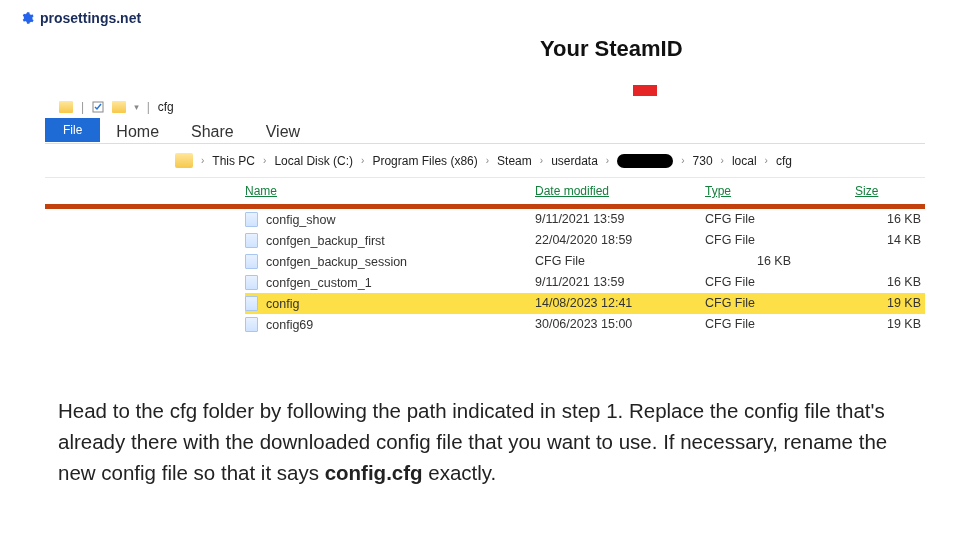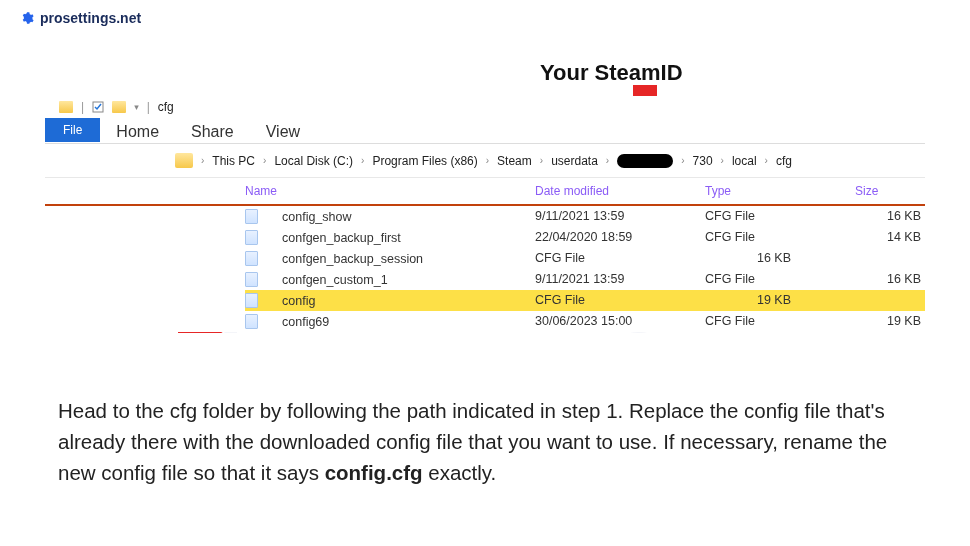--- a/index.html
+++ b/index.html
@@ -18,21 +18,21 @@
     display: flex;
     align-items: center;
     gap: 6px;
     font-weight: 600;
     font-size: 14px;
     color: #1a2c5b;
   }
   .logo-icon { width: 14px; height: 14px; color: #2563eb; }
   .steamid-label {
     position: absolute;
-    top: 60px;
+    top: 36px;
     left: 540px;
     font-weight: 700;
     font-size: 22px;
     color: #111;
   }
   .arrow-2 {
     position: absolute;
     top: 85px;
     left: 625px;
     width: 40px;
@@ -133,34 +133,35 @@
     display: inline-block;
     width: 56px; height: 14px;
     background: #000;
     border-radius: 8px;
     vertical-align: middle;
   }
   .list-header {
     display: grid;
     grid-template-columns: 290px 170px 150px 110px;
     padding: 6px 0 6px 200px;
-    border-bottom: 2px solid #c2410c;
-    color: #8b5cf6;
+    border-bottom: 5px solid #c2410c;
+    color: #15803d;
     font-size: 12px;
+    text-decoration: underline;
   }
   .list-body { padding-left: 200px; }
   .row {
     display: grid;
     grid-template-columns: 290px 170px 150px 110px;
     padding: 3px 0;
     font-size: 12.5px;
     color: #333;
   }
   .row.selected { background: #fde047; }
-  .cell-name { display: flex; align-items: center; gap: 24px; }
+  .cell-name { display: flex; align-items: center; gap: 8px; }
   .file-ico {
     width: 13px; height: 15px;
     background: linear-gradient(#e8f1ff,#cfe3ff);
     border: 1px solid #a8c6ee;
     border-radius: 1px;
   }
   .size-cell { text-align: center; padding-right: 12px; }
   .instructions {
     position: absolute;
     top: 396px;
@@ -292,20 +293,21 @@
         </div>
         <div>9/11/2021 13:59</div>
         <div>CFG File</div>
         <div class="size-cell">16 KB</div>
       </div>
       <div class="row selected">
         <div class="cell-name">
           <span class="file-ico"></span>
           <span>config</span>
         </div>
+        <div>14/08/2023 12:41</div>
         <div>CFG File</div>
         <div class="size-cell">19 KB</div>
       </div>
       <div class="row">
         <div class="cell-name">
           <span class="file-ico"></span>
           <span>config69</span>
         </div>
         <div>30/06/2023 15:00</div>
         <div>CFG File</div>

